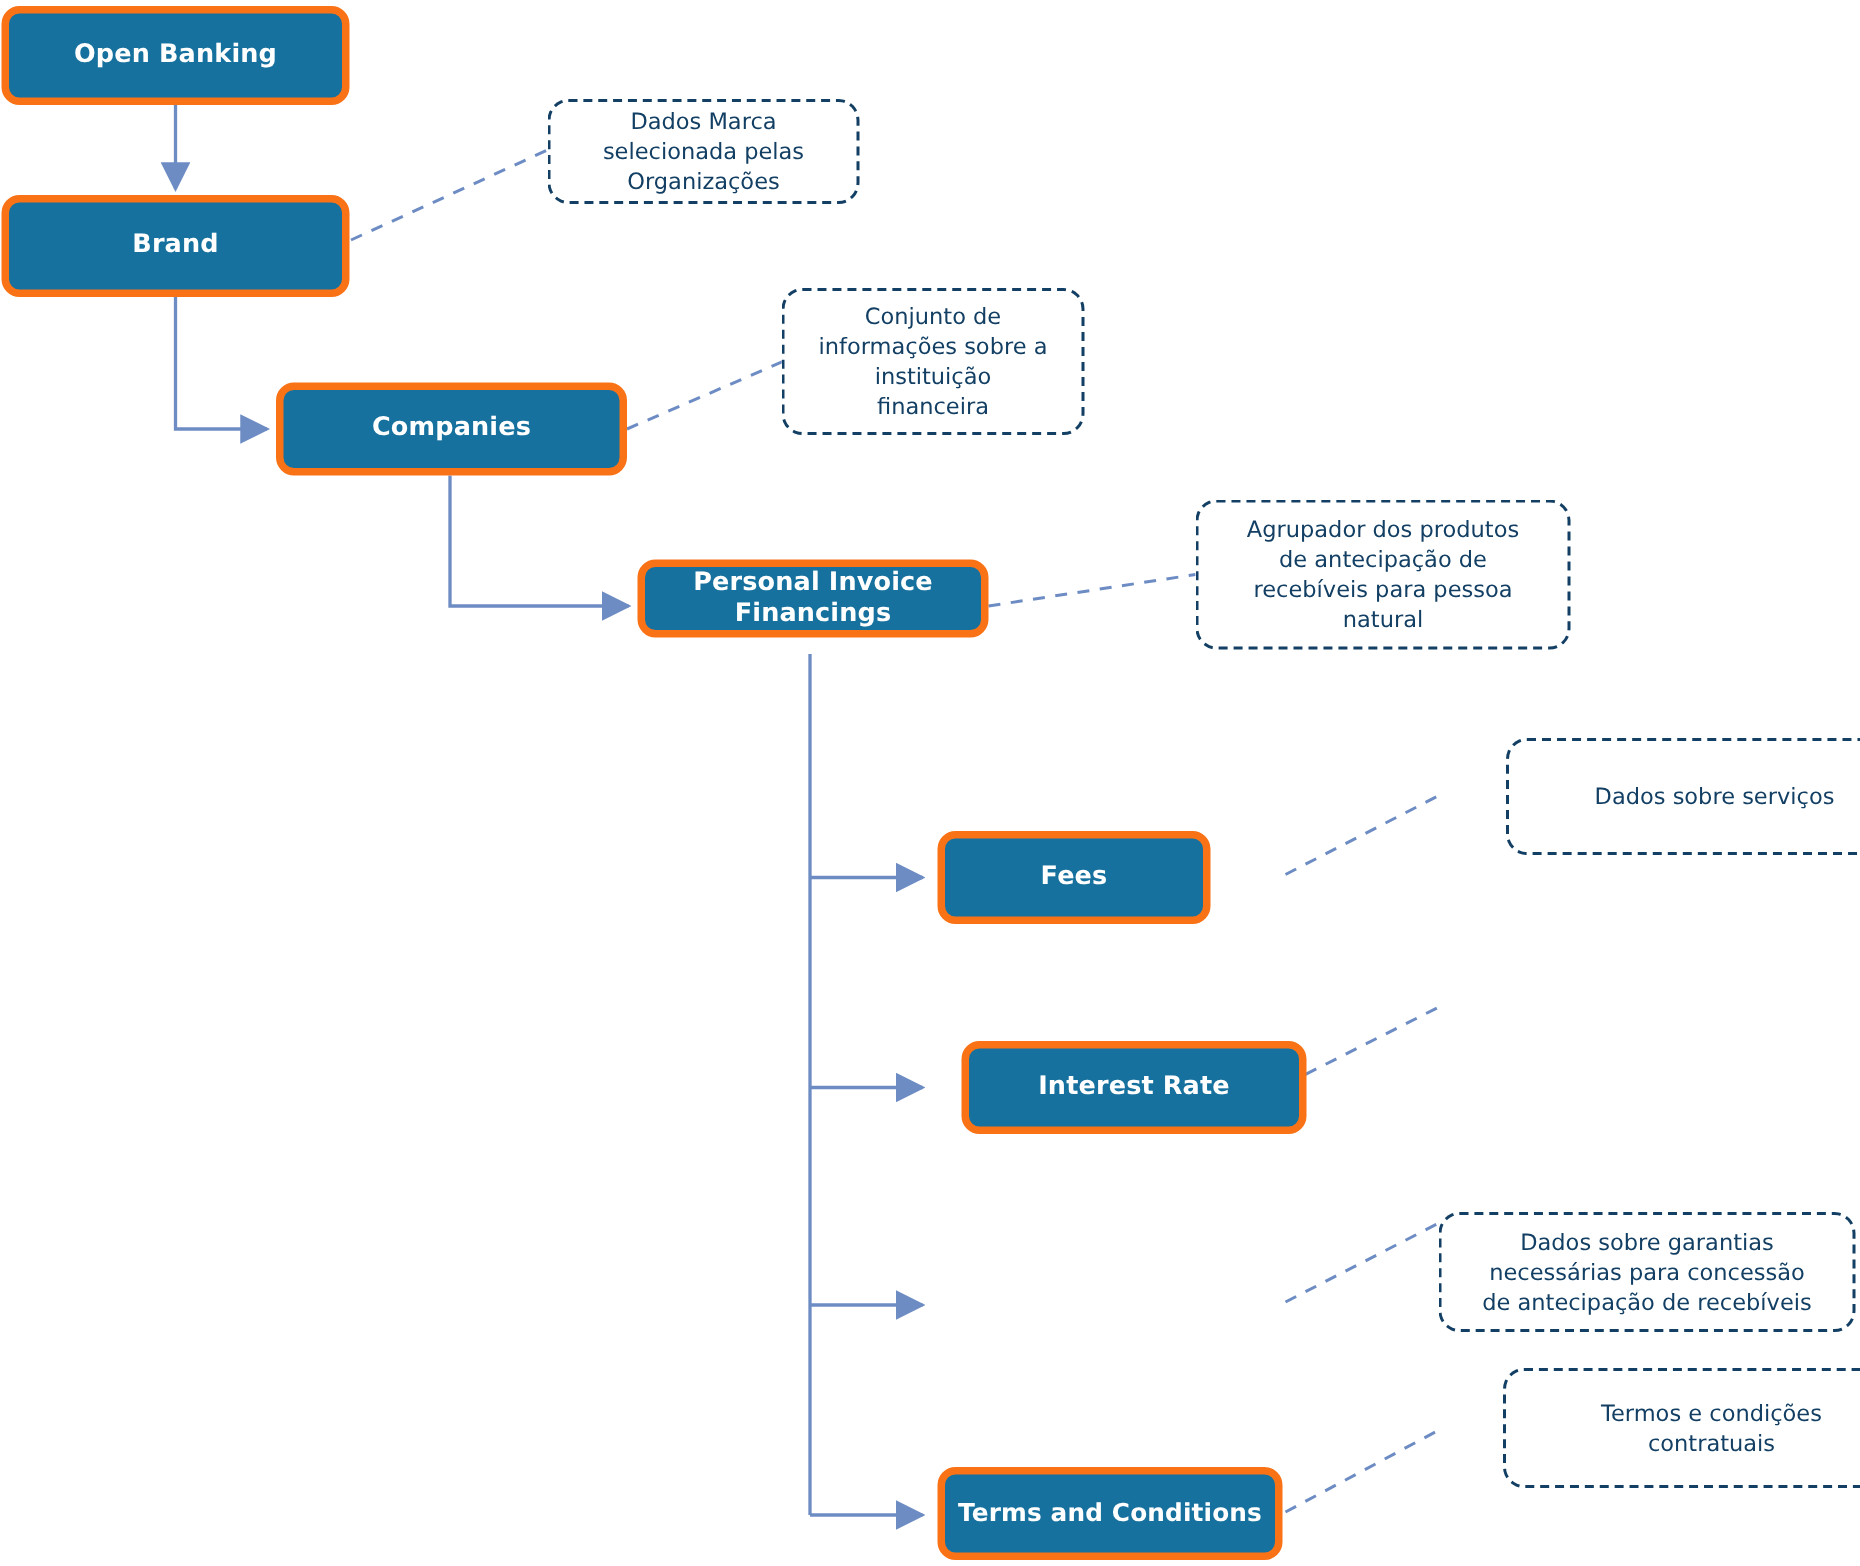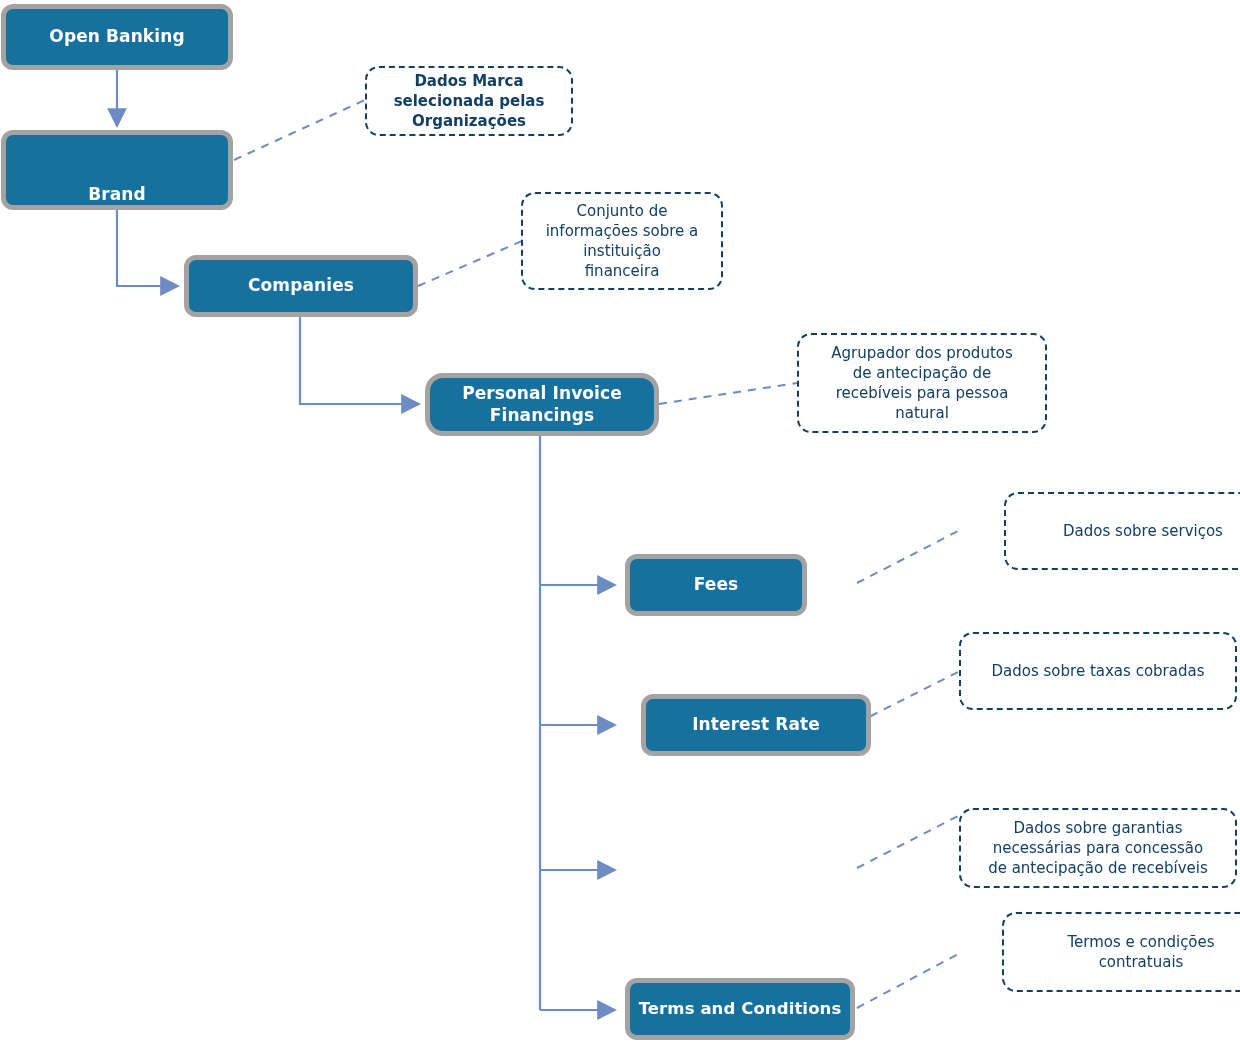--- a/index.html
+++ b/index.html
@@ -22,21 +22,21 @@
     left: 0;
     top: 0;
     width: 1240px;
     height: 1044px;
     pointer-events: none;
   }
   .node {
     position: absolute;
     box-sizing: border-box;
     background: #16719e;
-    border: 5px solid #a3a3a3;
+    border: 5px solid #f97316;
     border-radius: 12px;
     color: #ffffff;
     display: flex;
     align-items: center;
     justify-content: center;
     text-align: center;
     font-weight: bold;
     font-size: 17px;
     line-height: 1.25;
     letter-spacing: 0.1px;
@@ -94,63 +94,62 @@
     <path d="M 857 583 L 960 530" stroke="#6d8cc4" stroke-width="2" fill="none" stroke-dasharray="8 7"></path>
     <path d="M 857 723 L 960 671" stroke="#6d8cc4" stroke-width="2" fill="none" stroke-dasharray="8 7"></path>
     <path d="M 857 868 L 960 815" stroke="#6d8cc4" stroke-width="2" fill="none" stroke-dasharray="8 7"></path>
     <path d="M 857 1008 L 960 953" stroke="#6d8cc4" stroke-width="2" fill="none" stroke-dasharray="8 7"></path>
   </svg>
 
   <div class="node" style="left:1px; top:4px; width:232px; height:66px;">
     <span>Open Banking</span>
   </div>
 
-  <div class="node" style="left:1px; top:130px; width:232px; height:80px;align-items:flex-end;">
+  <div class="node" style="left:1px; top:130px; width:232px; height:68px;">
     <span>Brand</span>
   </div>
 
   <div class="node" style="left:184px; top:255px; width:234px; height:62px;align-items:center;">
     <span>Companies</span>
   </div>
 
-  <div class="node" style="left:425px; top:373px; width:234px; height:63px;border-radius:18px;">
+  <div class="node" style="left:425px; top:373px; width:234px; height:52px;">
     <span style="white-space:pre-line;">Personal Invoice
 Financings</span>
   </div>
 
   <div class="node" style="left:625px; top:554px; width:182px; height:62px;">
     <span>Fees</span>
   </div>
 
   <div class="node" style="left:625px; top:694px; width:230px; height:62px;margin-left:16px;">
     <span>Interest Rate</span>
   </div>
 
 
   <div class="node tight" style="left:625px; top:978px; width:230px; height:62px;">
     <span>Terms and Conditions</span>
   </div>
 
-  <div class="note" style="left:365px; top:66px; width:208px; height:70px;font-weight:bold;">Dados Marca
+  <div class="note" style="left:365px; top:66px; width:208px; height:70px;">Dados Marca
 selecionada pelas
 Organizações</div>
 
   <div class="note" style="left:521px; top:192px; width:202px; height:98px;">Conjunto de
 informações sobre a
 instituição
 financeira</div>
 
   <div class="note" style="left:797px; top:333px; width:250px; height:100px;">Agrupador dos produtos
 de antecipação de
 recebíveis para pessoa
 natural</div>
 
   <div class="note" style="left:1004px; top:492px; width:278px; height:78px;">Dados sobre serviços</div>
 
-  <div class="note" style="left:959px; top:632px; width:278px; height:78px;">Dados sobre taxas cobradas</div>
 
   <div class="note" style="left:959px; top:808px; width:278px; height:80px;">Dados sobre garantias
 necessárias para concessão
 de antecipação de recebíveis</div>
 
   <div class="note" style="left:1002px; top:912px; width:278px; height:80px;">Termos e condições
 contratuais</div>
 
 </div>
 

